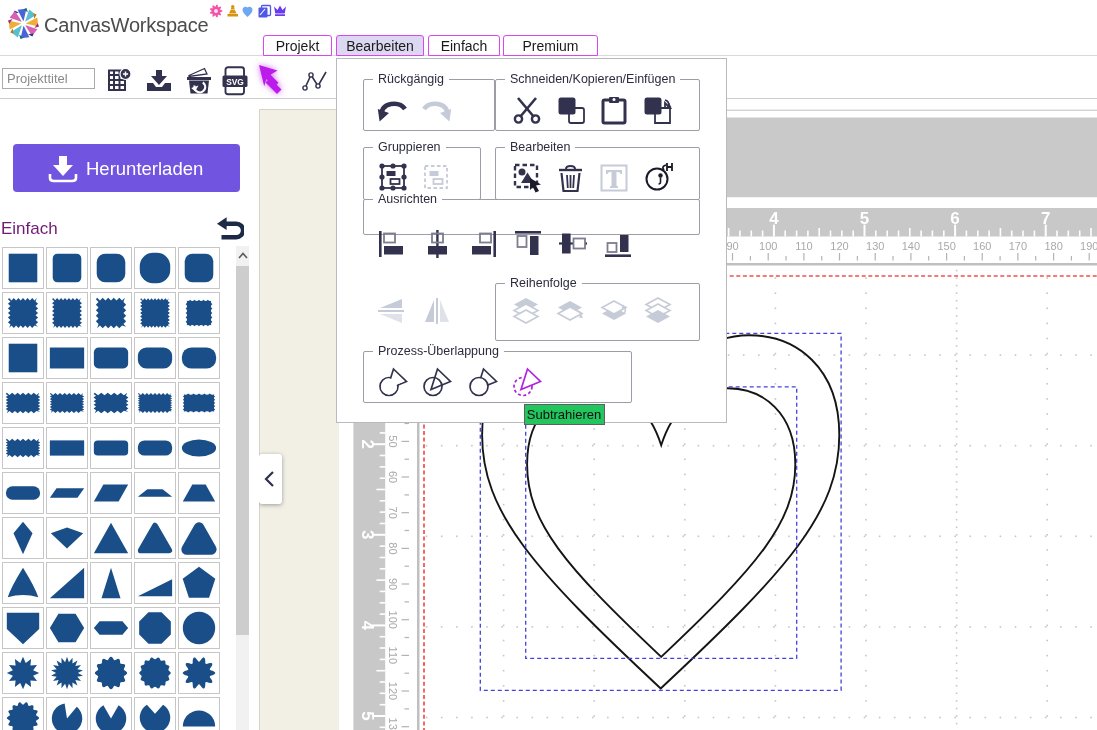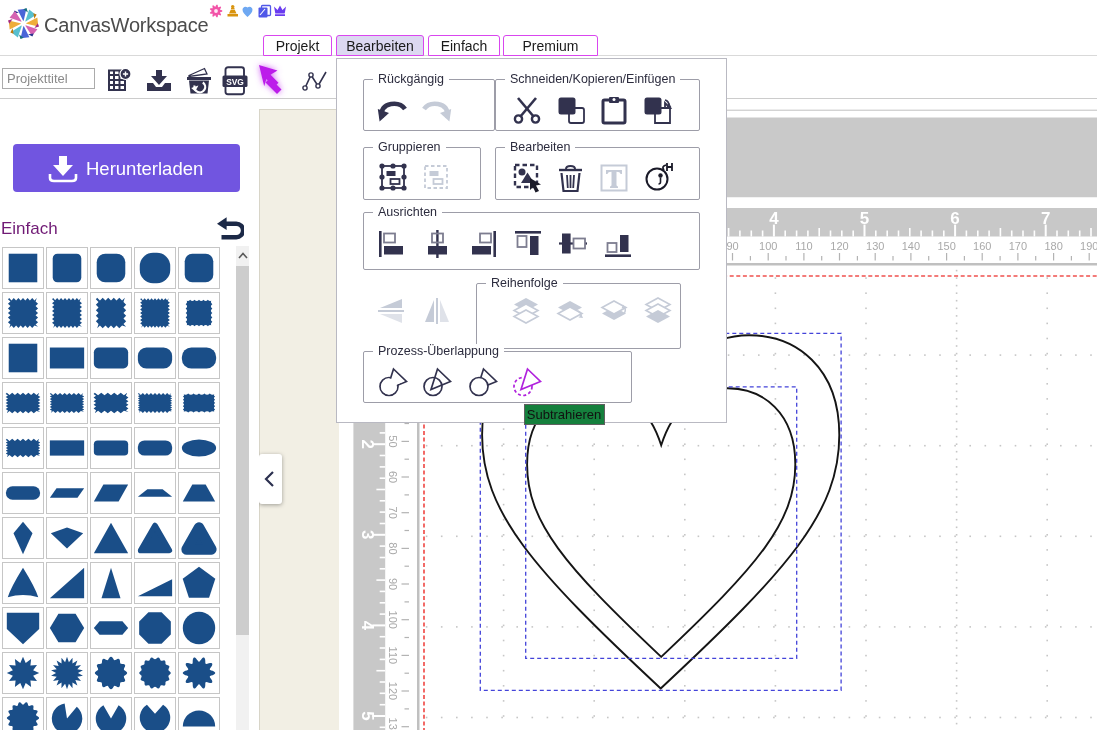--- a/index.html
+++ b/index.html
@@ -1039,24 +1039,24 @@
     </div>
     <div class="fs" style="left:495px;top:79px;width:205px;height:52px">
       <span>Schneiden/Kopieren/Einfügen</span>
     </div>
     <div class="fs" style="left:363px;top:147px;width:118px;height:53px">
       <span>Gruppieren</span>
     </div>
     <div class="fs" style="left:495px;top:147px;width:205px;height:53px">
       <span>Bearbeiten</span>
     </div>
-    <div class="fs" style="left:363px;top:212px;width:337px;height:58px">
+    <div class="fs" style="left:363px;top:199px;width:337px;height:36px">
       <span>Ausrichten</span>
     </div>
-    <div class="fs" style="left:476px;top:283px;width:205px;height:66px">
+    <div class="fs" style="left:495px;top:283px;width:205px;height:58px">
       <span>Reihenfolge</span>
     </div>
     <div class="fs" style="left:363px;top:351px;width:269px;height:52px">
       <span>Prozess-Überlappung</span>
     </div>
     <svg class="ic" style="left:376.5px;top:96.0px" width="31" height="28" viewBox="0 0 31 28">
       <g>
         <path d="M 4.5 22 Q 3.5 9.5 14 8 Q 23.5 6.5 28 13" fill="none" stroke="#32324e" stroke-width="4.6"></path>
         <path d="M 12 17 L 2.6 25.5 L 0.8 13 Z" fill="#32324e" stroke="none"></path>
       </g>
@@ -1206,13 +1206,13 @@
       <path d="M 14.5 2 L 27.5 14.5 L 8 22.5 Z" fill="none" stroke="#32324e" stroke-width="1.7"></path>
     </svg>
     <svg class="ic" style="left:468.5px;top:367.0px" width="29" height="30" viewBox="0 0 29 30">
       <path d="M 14.5 2 L 27.5 14.5 L 8 22.5 Z" fill="#fff" stroke="#32324e" stroke-width="1.7"></path>
       <circle cx="10" cy="19.5" r="9" fill="#fff" stroke="#32324e" stroke-width="1.7"></circle>
     </svg>
     <svg class="ic" style="left:512.5px;top:367.0px" width="29" height="30" viewBox="0 0 29 30">
       <circle cx="10" cy="19.5" r="9" fill="none" stroke="#b022dd" stroke-width="1.7" stroke-dasharray="3 2.4"></circle>
       <path d="M 14.5 2 L 27.5 14.5 L 8 22.5 Z" fill="#fff" stroke="#b022dd" stroke-width="1.7"></path>
     </svg>
-    <div class="abs" style="left:523.5px;top:404px;width:81px;height:21px;background:#15803d;border:1px solid #606060;font-size:13px;color:#111;text-align:center;line-height:20px;z-index:9">Subtrahieren</div>
+    <div class="abs" style="left:523.5px;top:404px;width:81px;height:21px;background:#22c55e;border:1px solid #606060;font-size:13px;color:#111;text-align:center;line-height:20px;z-index:9">Subtrahieren</div>
   </div>
 </body></html>

